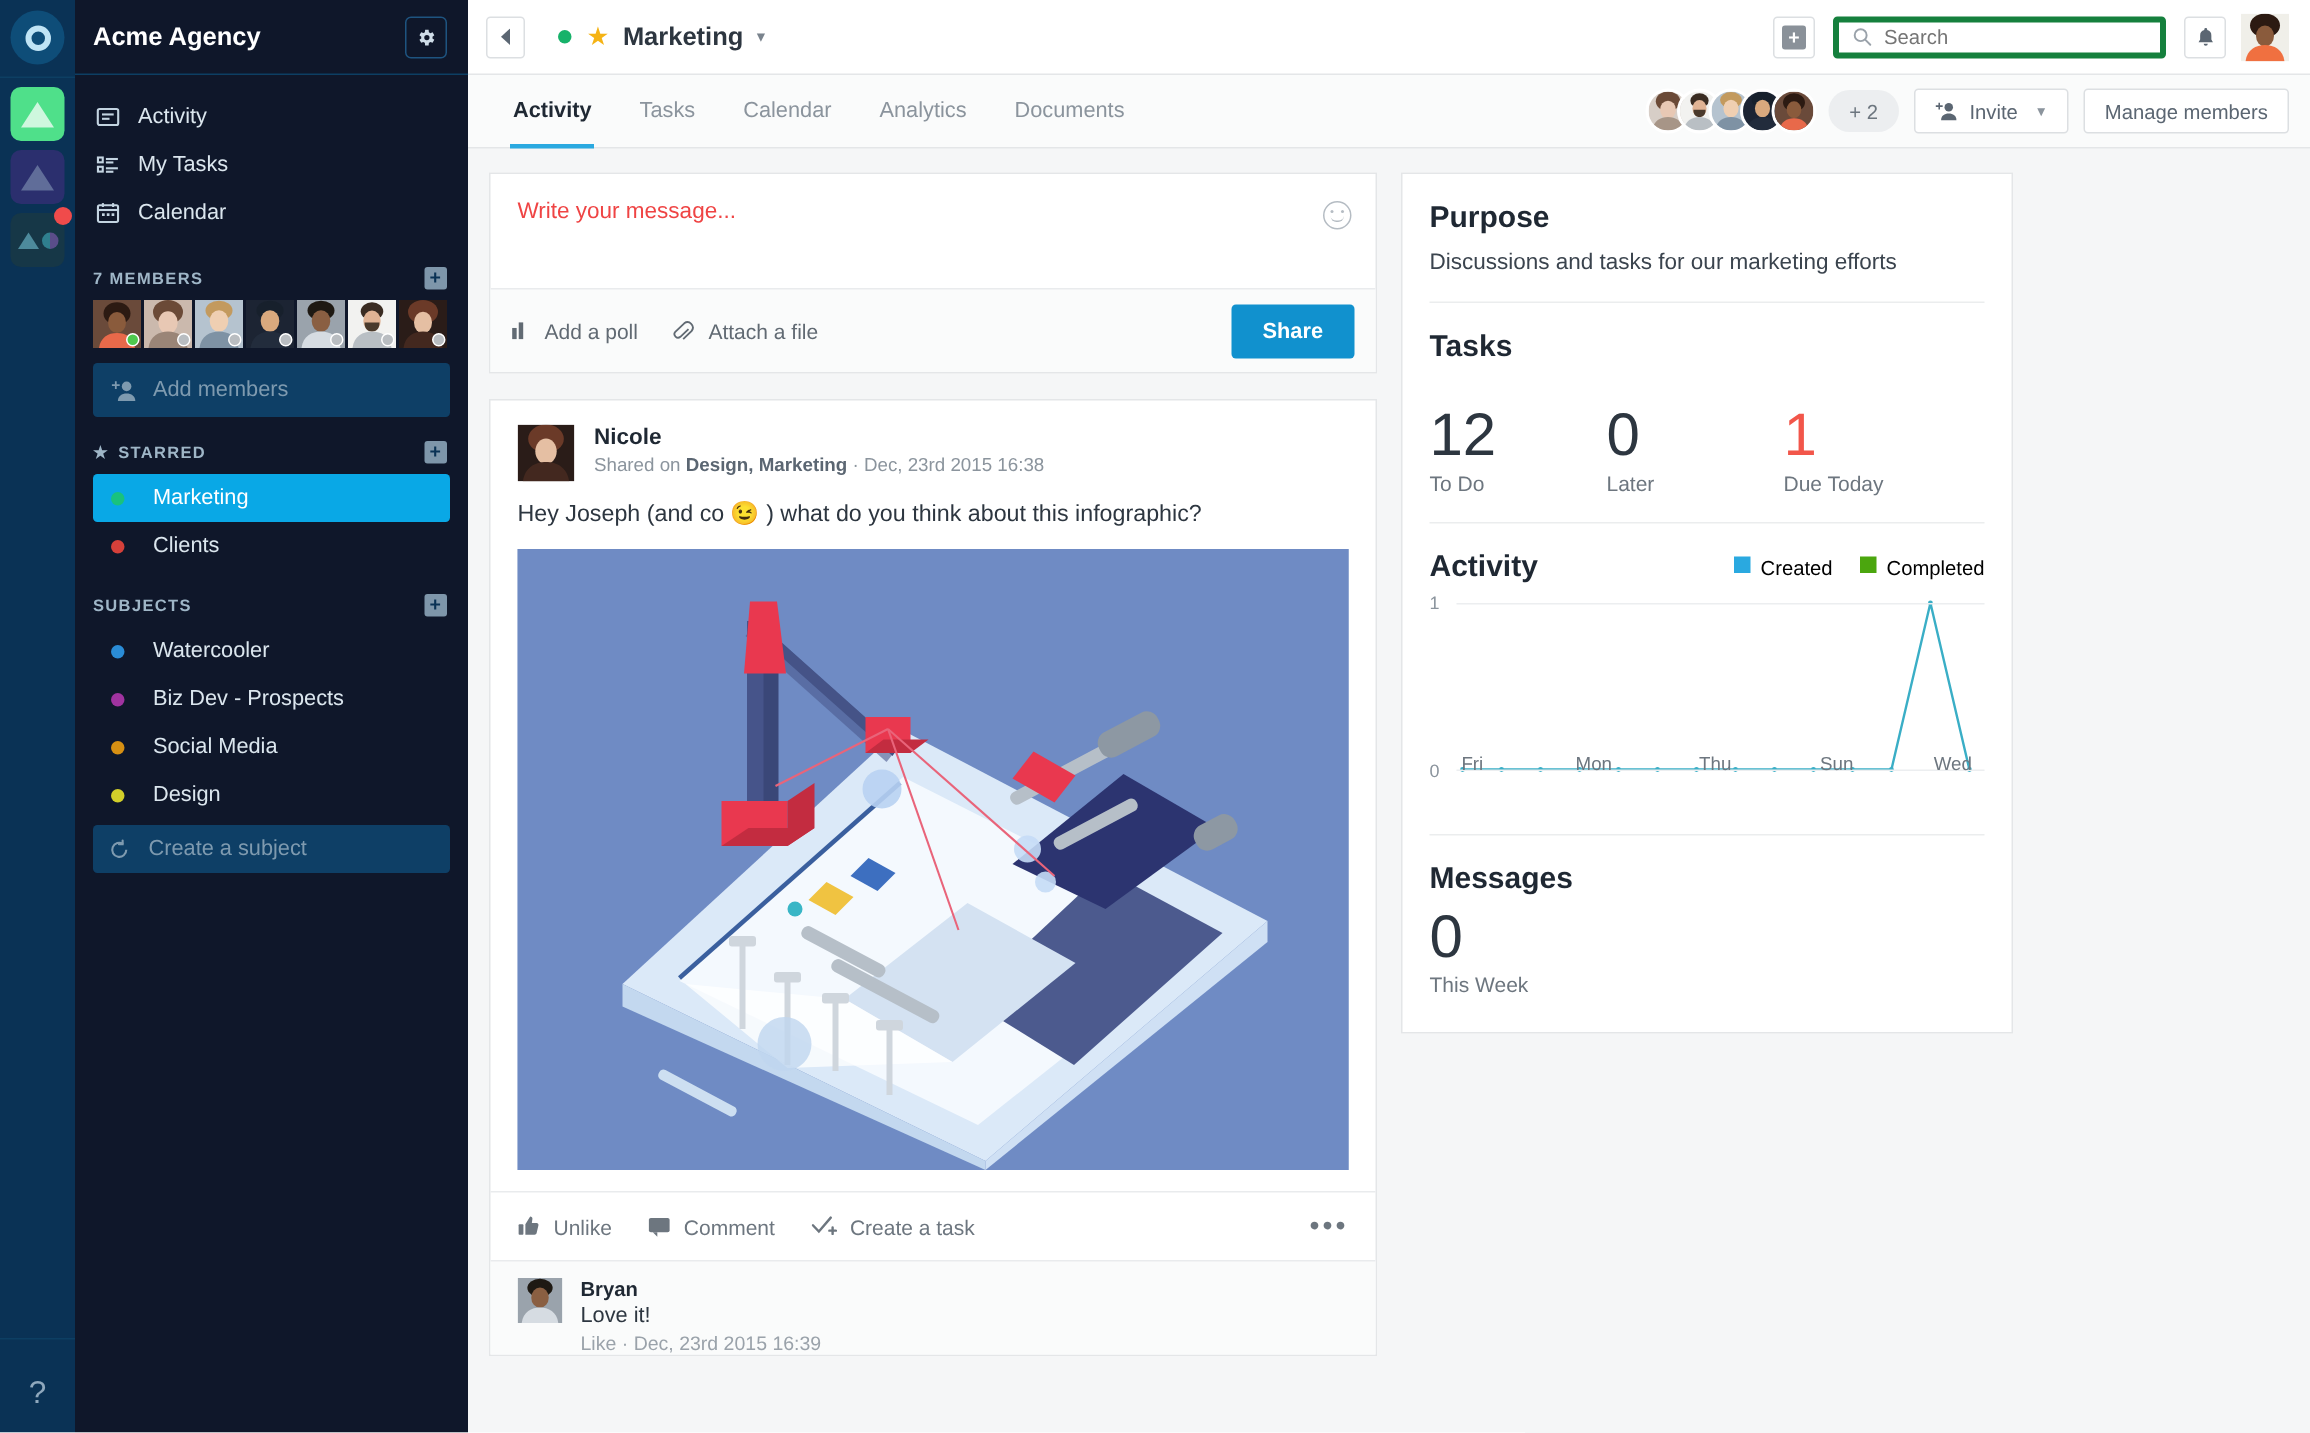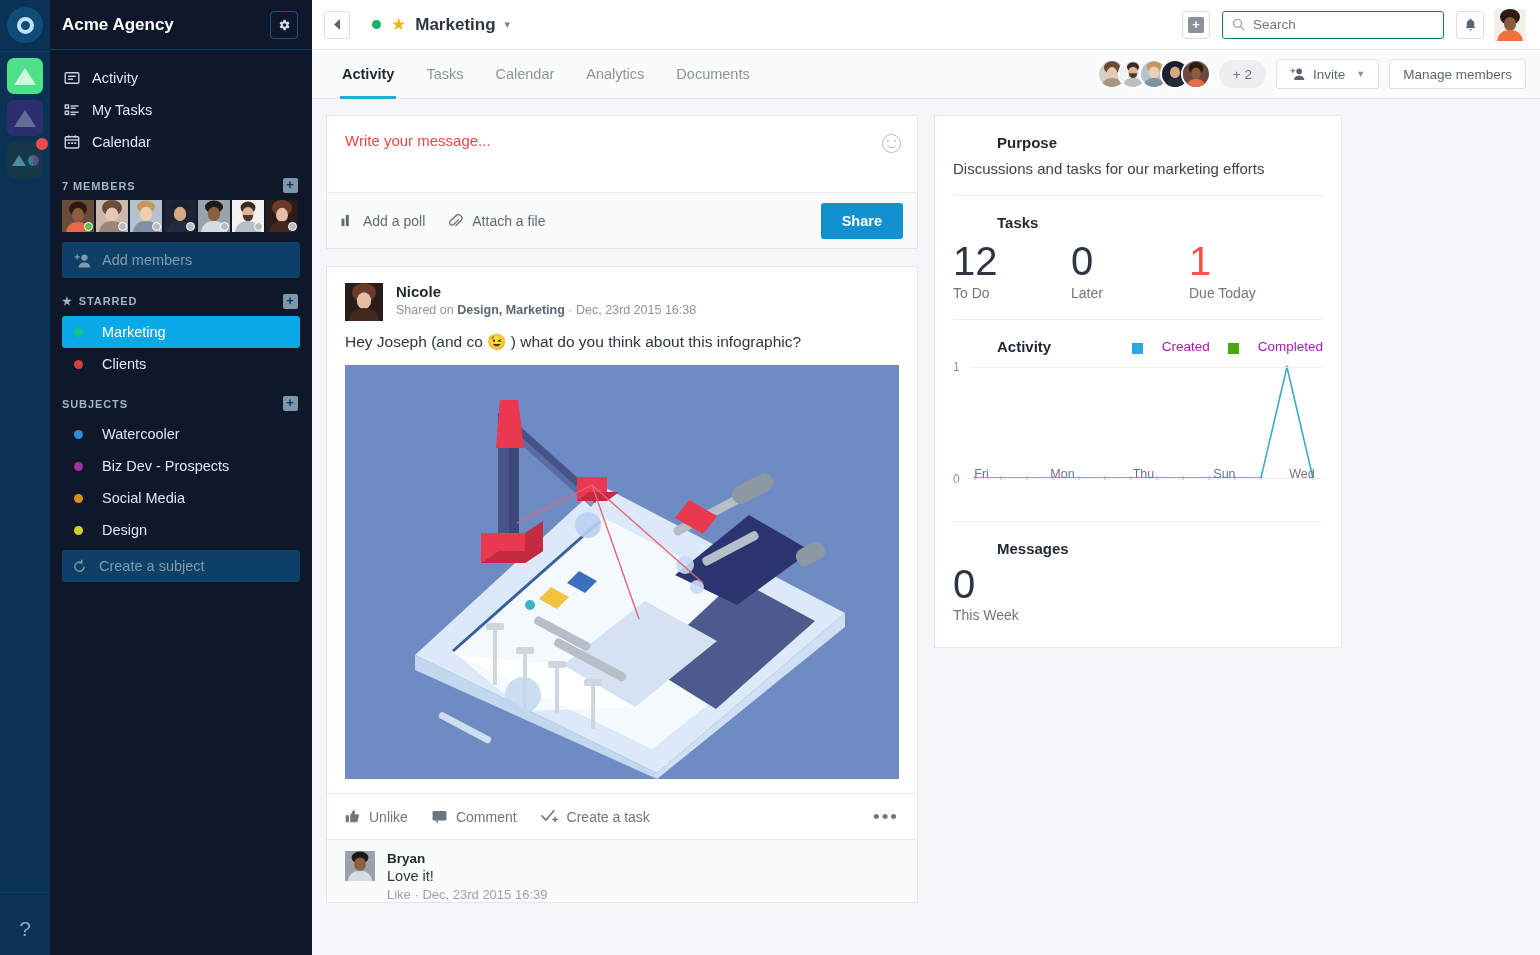--- a/index.html
+++ b/index.html
@@ -119,21 +119,21 @@
   .tb-title { font-size: 17px; font-weight: bold; color: #2d3640; margin-left: 9px; }
   .tb-caret { margin-left: 9px; color: #7a838d; font-size: 11px; }
   .spacer { flex: 1; }
   .plus-btn {
     width: 28px; height: 28px; border: 1px solid #dcdfe2; border-radius: 3px;
     display:flex; align-items:center; justify-content:center;
   }
   .plus-btn .g { width: 16px; height: 16px; background: #8a9199; border-radius: 2px;
      color:#fff; font-size: 13px; line-height: 15px; text-align:center; font-weight:bold;}
   .search-box {
-    margin-left: 12px; width: 222px; height: 28px; border: 1px solid #15803d; border-radius: 3px;
+    margin-left: 12px; width: 222px; height: 28px; border: 4px solid #15803d; border-radius: 3px;
     display: flex; align-items: center; padding: 0 9px; color: #9aa2aa; font-size: 13.5px;
   }
   .search-box .si { margin-right: 8px; display:flex; }
   .search-box input {
     border: none; outline: none; font-size: 13.5px; color: #3b444e;
     font-family: "Liberation Sans", sans-serif; width: 100%; background: transparent;
   }
   .bell-btn {
     margin-left: 12px; width: 28px; height: 28px; border: 1px solid #dcdfe2; border-radius: 3px;
     display:flex; align-items:center; justify-content:center; color: #5b6672; font-size: 14px;
@@ -228,30 +228,30 @@
   .c-body { margin-left: 12px; }
   .c-name { font-size: 13.5px; font-weight: bold; color: #1f2833; }
   .c-text { font-size: 14.5px; color: #2d3640; margin-top: 2px; }
   .c-meta { font-size: 13px; color: #9aa2aa; margin-top: 3px; }
 
   
   .aside { width: 408px; flex: 0 0 408px; }
   .panel { background: #fff; border: 1px solid #e4e6e8; padding: 0 18px; }
   .p-sec { padding: 18px 0; border-bottom: 1px solid #ebedee; }
   .p-sec:last-child { border-bottom: none; padding-bottom: 24px; }
-  .p-h { font-size: 15px; font-weight: bold; color: #1f2833; margin-left: 44px; }
+  .p-h { font-size: 20px; font-weight: bold; color: #1f2833; }
   .p-purpose { font-size: 15px; color: #3b444e; margin-top: 9px; }
-  .stats { display: flex; margin-top: 8px; }
+  .stats { display: flex; margin-top: 25px; }
   .stat { width: 118px; }
   .stat .n { font-size: 40px; color: #2d3640; line-height: 1.1; font-weight: 300; }
   .stat .n.red { color: #f2564a; }
   .stat .l { font-size: 14px; color: #6d767f; margin-top: 2px; }
   .act-head { display: flex; align-items: center; }
   .legend { margin-left: auto; display: flex; align-items: center; }
-  .lg { display: flex; align-items: flex-end; margin-left: 18px; font-size: 13.5px; color: #a21caf; gap: 12px; }
+  .lg { display: flex; align-items: flex-start; margin-left: 18px; font-size: 13.5px; color: #000000; }
   .lg .sw { width: 11px; height: 11px; margin-right: 7px; }
   .chart { position: relative; height: 140px; margin-top: 8px; }
   .y-lab { position: absolute; left: 0; font-size: 12px; color: #8b949d; }
   .plot { position: absolute; left: 18px; right: 0; top: 0; bottom: 22px; }
   .gl { position: absolute; left: 0; right: 0; height: 1px; background: #eceef0; }
   .x-lab { position: absolute; bottom: 0; font-size: 12.5px; color: #6d767f; transform: translateX(-50%); }
   .msg-n { font-size: 40px; color: #2d3640; line-height: 1.15; font-weight: 300; margin-top: 4px;}
   .msg-l { font-size: 14px; color: #6d767f; }
 
   .ph { display: block; }

